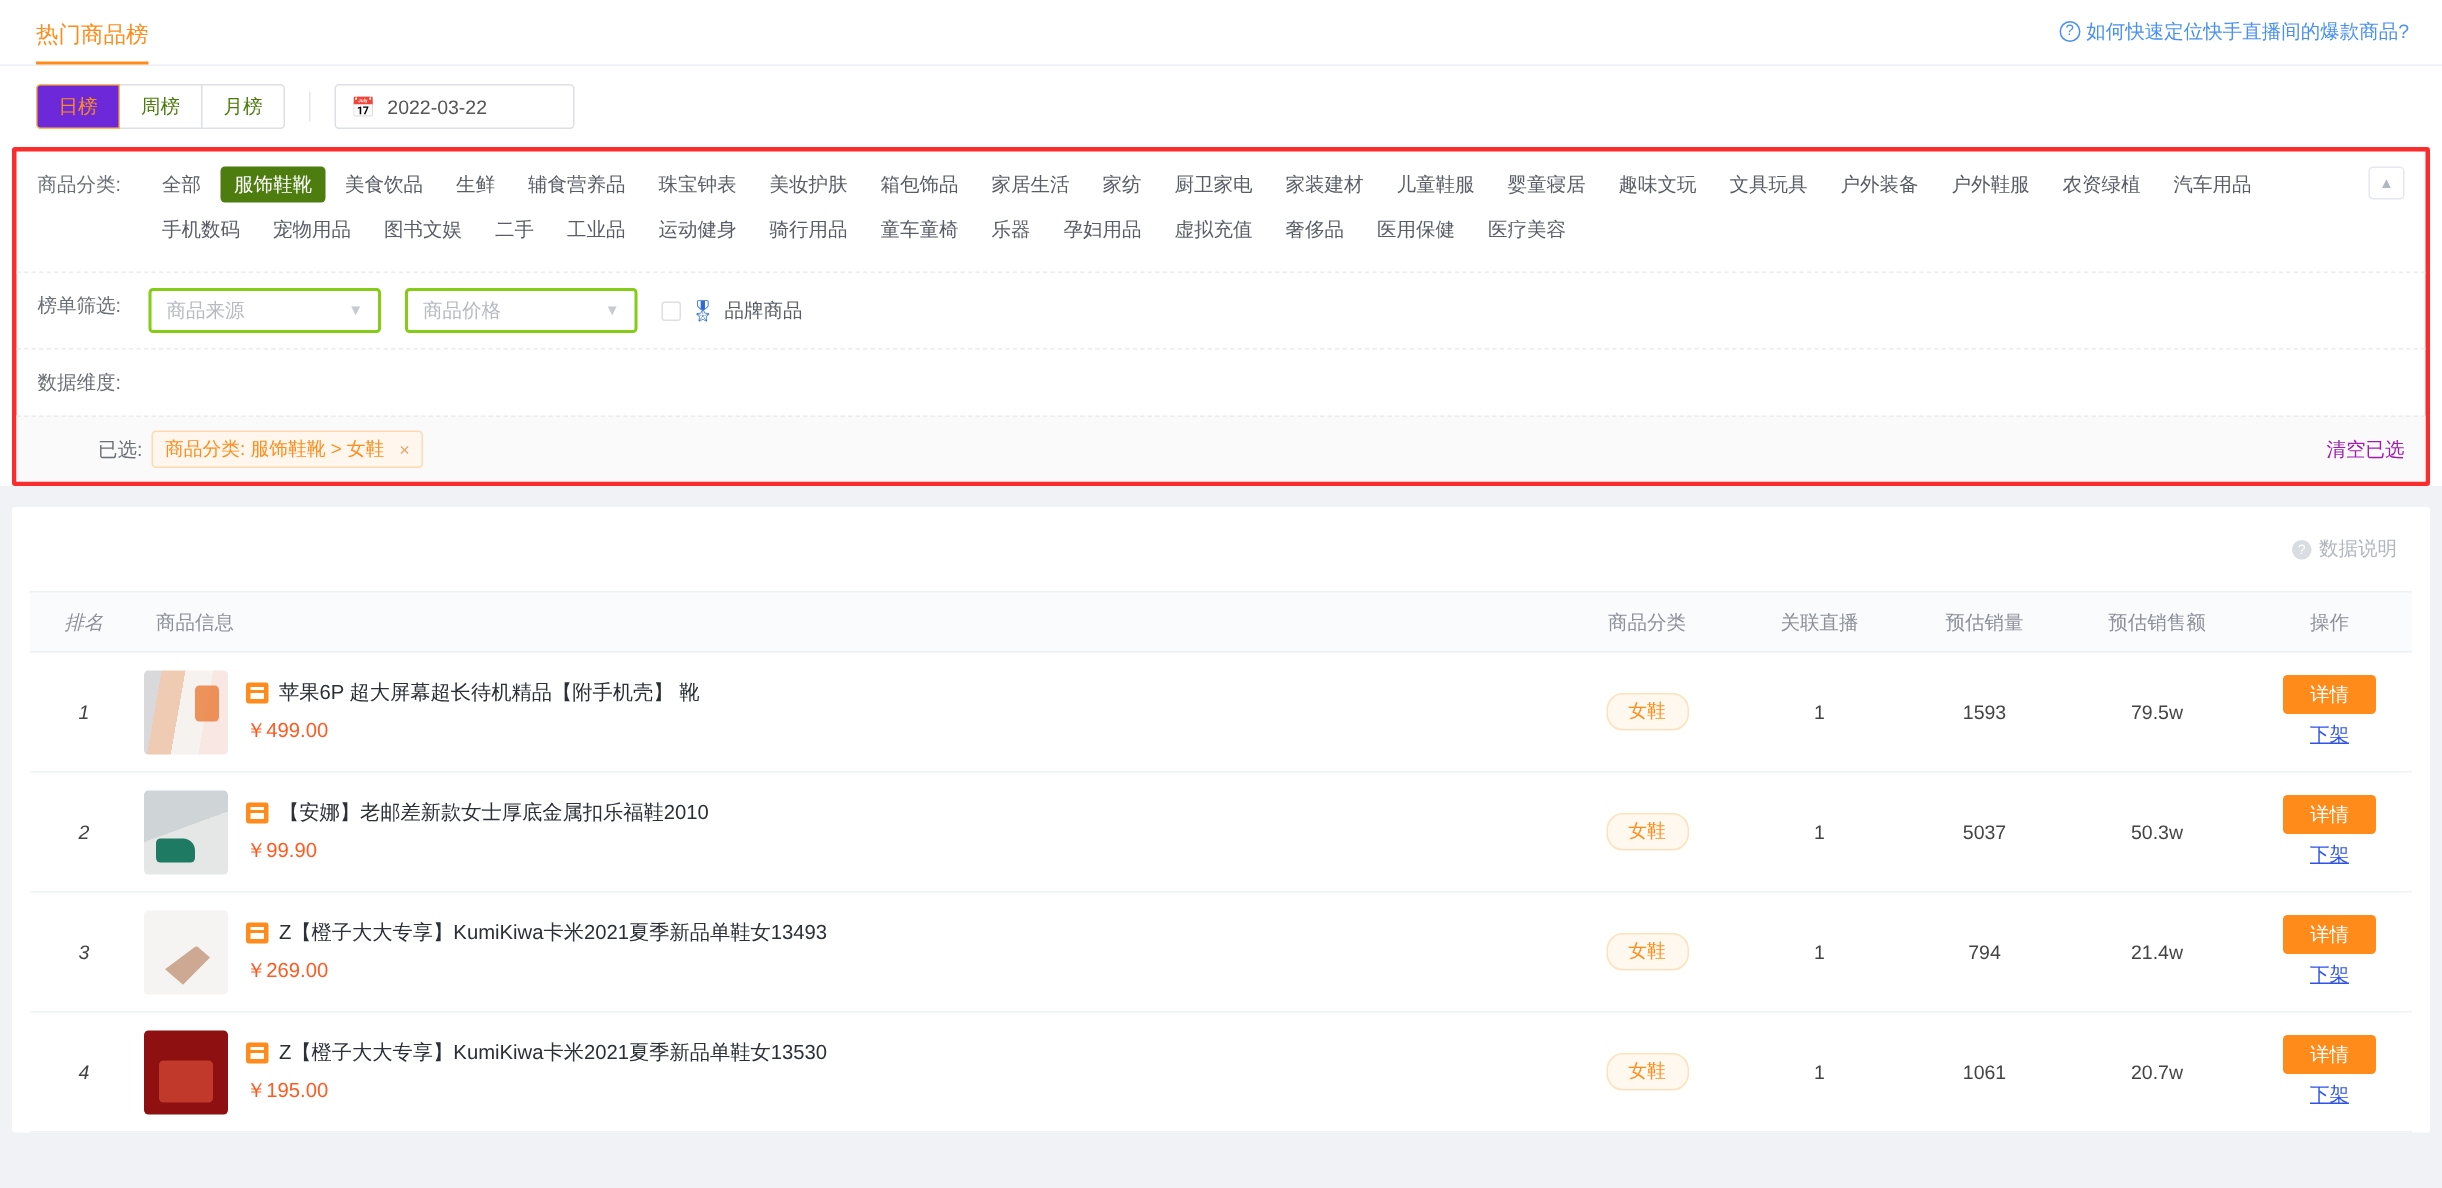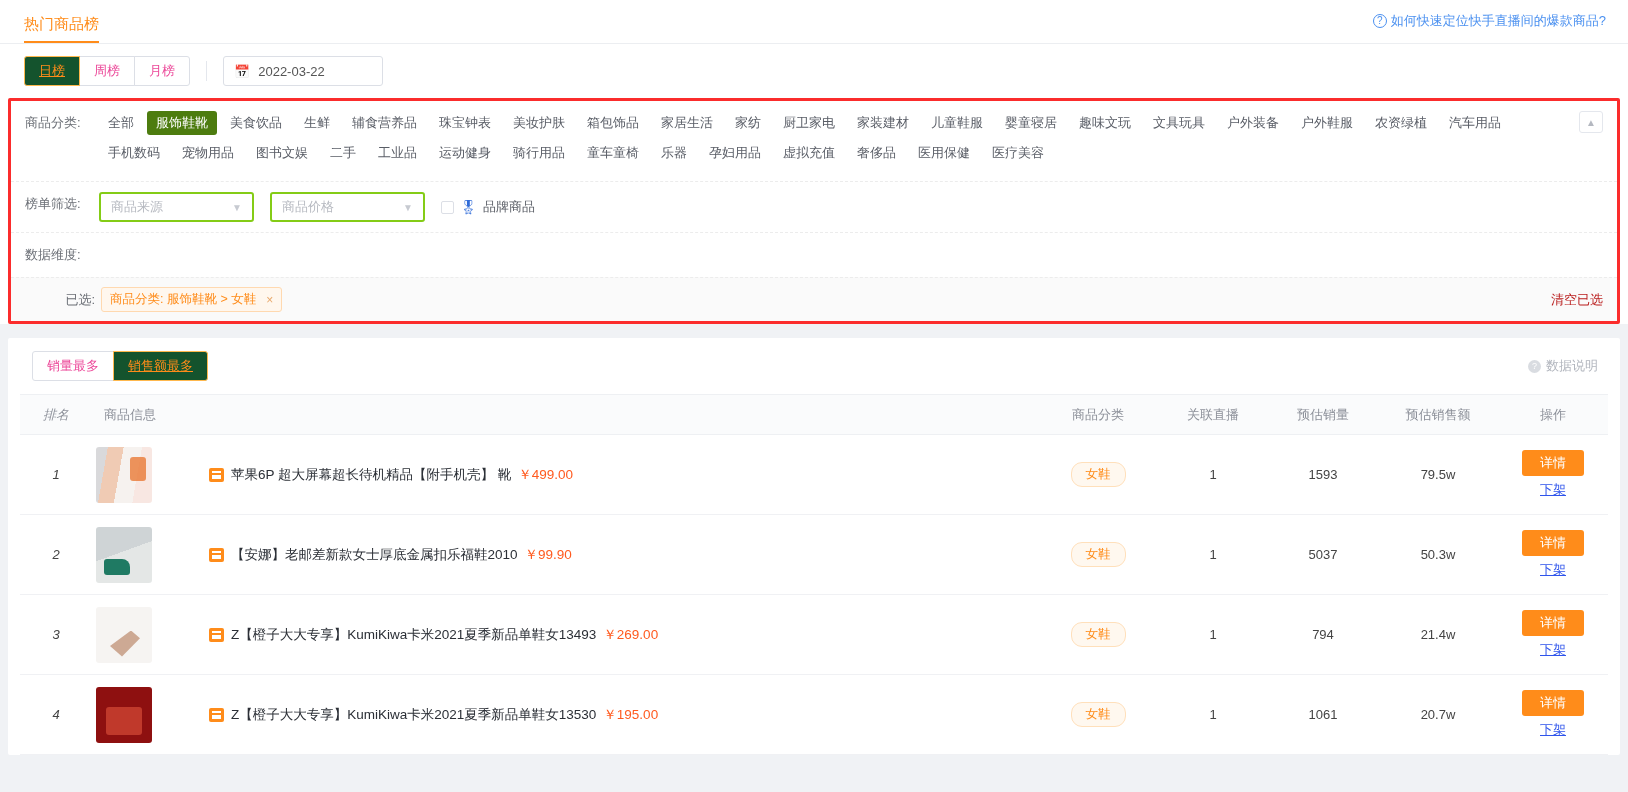--- a/index.html
+++ b/index.html
@@ -38,28 +38,28 @@
     align-items: center; justify-content: center; line-height: 1;
   }
 
   .toolbar {
     height: 54px; display: flex; align-items: center;
     padding: 0 22px 0 24px; position: relative;
   }
   .seg { display: flex; }
   .seg-btn {
     height: 30px; min-width: 52px; padding: 0 14px;
-    border: 1px solid #dcdfe6; background: #fff; color: #ec4899;
+    border: 1px solid #dcdfe6; background: #fff; color: #4d7c0f;
     font-size: 13px; display: flex; align-items: center; justify-content: center;
     cursor: pointer; margin-left: -1px;
   }
   .seg-btn:first-child { margin-left: 0; border-radius: 3px 0 0 3px; }
   .seg-btn:last-child { border-radius: 0 3px 3px 0; }
   .seg-btn.active {
-    color: #ff8c1a; border-color: #ffb84d; background: #14532d; z-index: 2; text-decoration: underline;
+    color: #ff8c1a; border-color: #ffb84d; background: #6d28d9; z-index: 2;
   }
   .vdiv { width: 1px; height: 20px; background: #e4e7ed; margin: 0 16px; }
   .datepick {
     height: 30px; width: 160px; border: 1px solid #dcdfe6; border-radius: 3px;
     display: flex; align-items: center; gap: 8px; padding: 0 10px;
     font-size: 13px; color: #555; cursor: pointer; background: #fff;
   }
   .cal-ico { color: #c0c4cc; font-size: 13px; line-height: 1; }
 
   .toolbar-right {
@@ -126,21 +126,21 @@
   .dim-item .chk-label { color: #9aa0a8; }
 
   .selrow { background: #fafafa; padding: 9px 14px; display: flex; align-items: center; border-top: 1px dashed #ececec;}
   .selrow .flabel { width: 76px; flex: 0 0 76px; text-align: right; padding-right: 6px; line-height: 22px;}
   .sel-chip {
     border: 1px solid #ffd9b0; background: #fff7ee; color: #ff8c1a;
     font-size: 12.5px; padding: 3px 8px; border-radius: 3px;
     display: inline-flex; align-items: center; gap: 10px;
   }
   .chip-x { color: #e8a86a; cursor: pointer; font-size: 12px; }
-  .clear-sel { margin-left: auto; color: #b91c1c; font-size: 13px; cursor: pointer; }
+  .clear-sel { margin-left: auto; color: #a21caf; font-size: 13px; cursor: pointer; }
 
   
   .bottom-card { margin: 14px 8px 0 8px; background: #fff; border-radius: 2px; }
   .rankbar { height: 56px; display: flex; align-items: center; padding: 0 22px 0 24px; }
   .rankbar .seg-btn { height: 30px; }
   .data-note {
     margin-left: auto; color: #b1b5bd; font-size: 13px;
     display: flex; align-items: center; gap: 5px; cursor: pointer;
   }
   .q-grey {
@@ -165,21 +165,21 @@
     background: #eee; overflow: hidden; position: relative;
   }
   .t1 { background: linear-gradient(100deg,#d9d9db 0 18%,#f0cbb4 18% 42%,#f6f2ef 42% 70%,#f8e7e2 70% 100%); }
   .t1::after{ content:""; position:absolute; right:6px; top:10px; width:16px; height:24px; background:#e8712a; border-radius:3px; opacity:.75;}
   .t2 { background: linear-gradient(160deg,#cfd4d6 0 45%,#e4e7e6 45% 100%); }
   .t2::after{ content:""; position:absolute; left:8px; bottom:8px; width:26px; height:16px; background:#1f7a63; border-radius:3px 8px 3px 3px;}
   .t3 { background: #f6f4f2; }
   .t3::after{ content:""; position:absolute; left:14px; bottom:6px; width:30px; height:26px; background:#cda994; clip-path: polygon(0 60%,70% 0,100% 30%,40% 100%); }
   .t4 { background: #8e1010; }
   .t4::after{ content:""; position:absolute; left:10px; bottom:8px; width:36px; height:28px; background:#c0392b; border-radius:3px;}
-  .pinfo { display: flex; gap: 7px; margin-left: 45px; }
+  .pinfo { display: flex; flex-direction: column; gap: 7px; }
   .ptitle { display: flex; align-items: center; gap: 7px; font-size: 13.5px; color: #2b2f36; }
   .shop-ico {
     width: 15px; height: 14px; flex: 0 0 15px; background: #ff8c1a; border-radius: 2px;
     position: relative;
   }
   .shop-ico::before{content:"";position:absolute;left:3px;top:3px;width:9px;height:2px;background:#fff;}
   .shop-ico::after{content:"";position:absolute;left:3px;top:7px;width:9px;height:4px;background:#fff;}
   .pprice { color: #ff5a1f; font-size: 13.5px; }
   .badge {
     display: inline-block; padding: 3px 14px; border: 1px solid #ffe0bb;
@@ -298,24 +298,20 @@
           <span class="chip-x">×</span>
         </div>
         <div class="clear-sel">清空已选</div>
       </div>
 
     </div>
   </div>
 
   <div class="bottom-card">
     <div class="rankbar">
-      <div class="seg">
-        <div class="seg-btn">销量最多</div>
-        <div class="seg-btn active">销售额最多</div>
-      </div>
       <div class="data-note">
         <span class="q-grey">?</span>
         <span>数据说明</span>
       </div>
     </div>
 
     <table class="rank">
       <thead>
         <tr>
           <th class="c-rank">排名</th>

